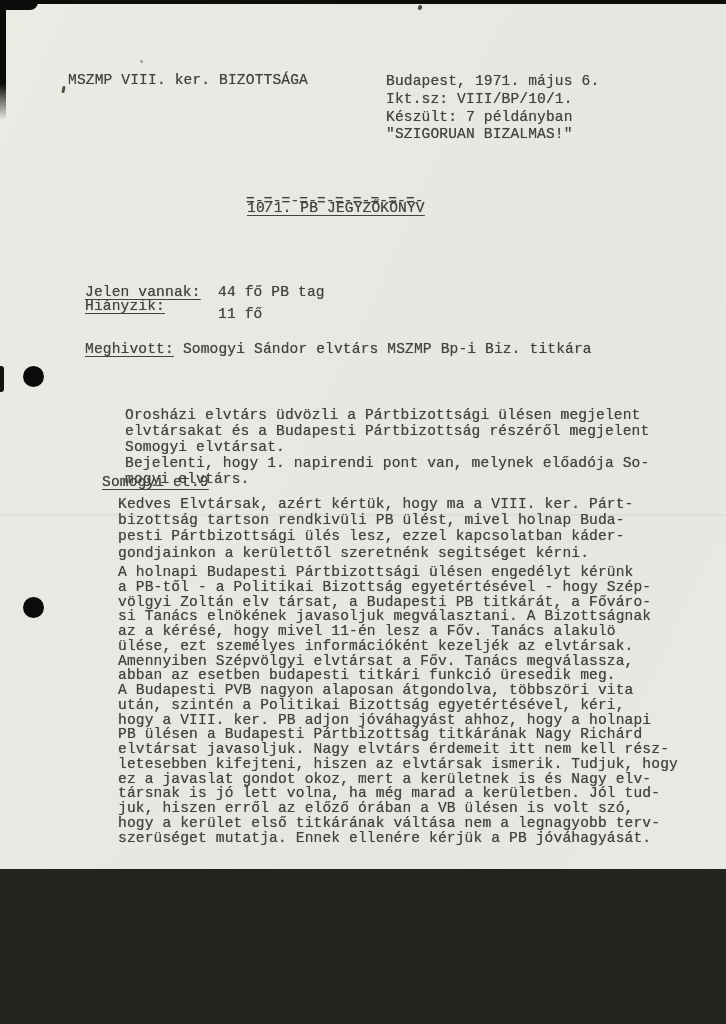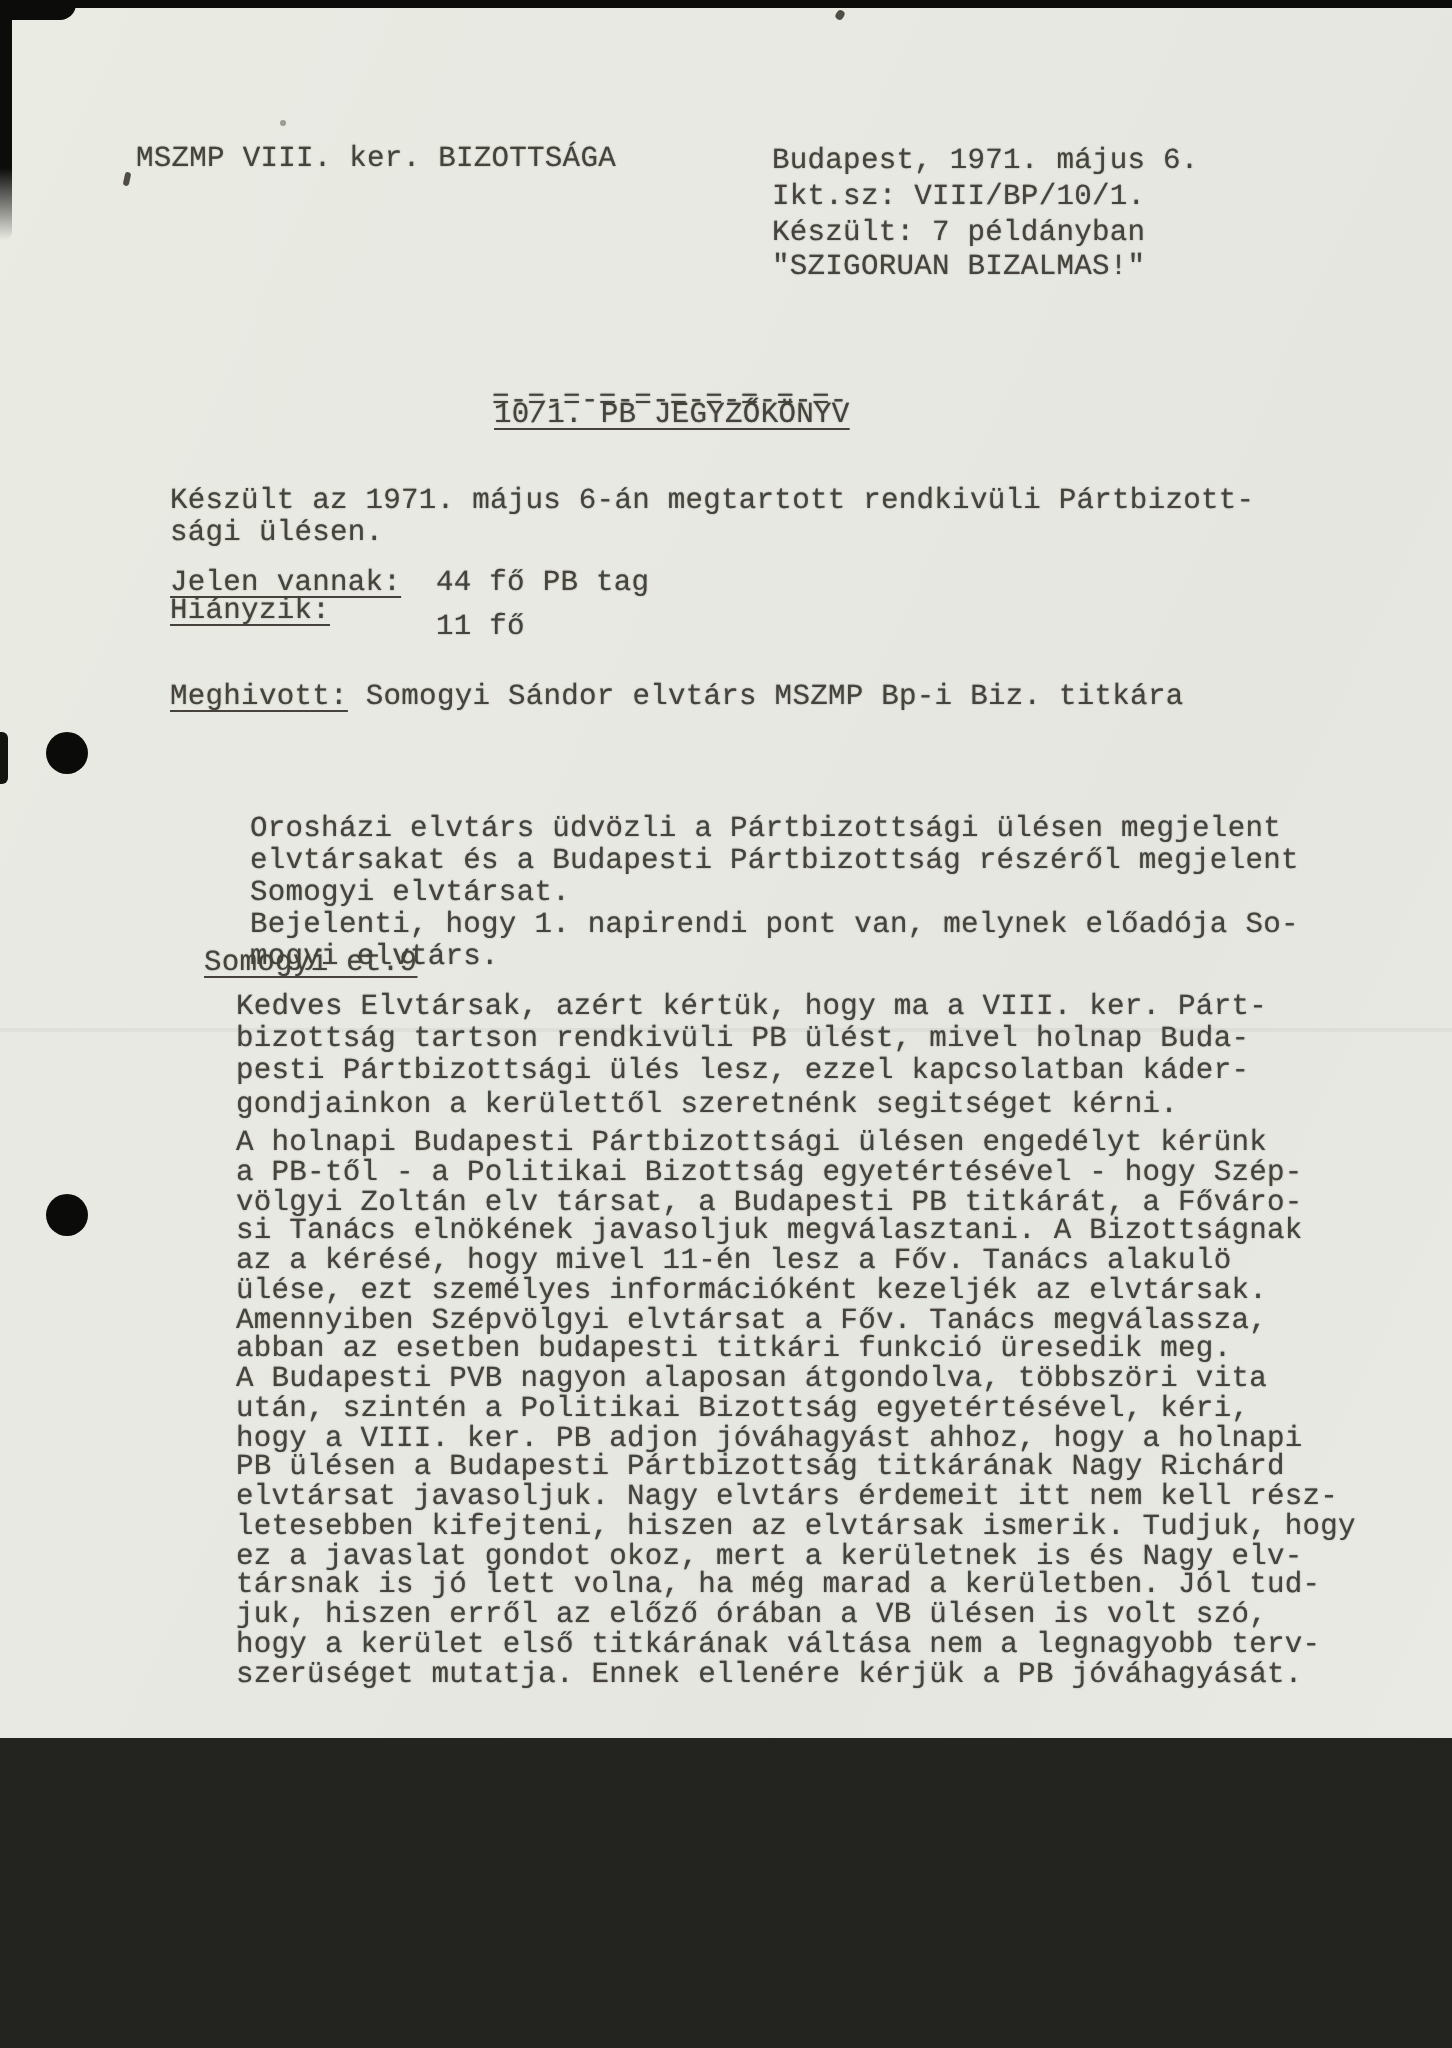--- a/index.html
+++ b/index.html
@@ -70,22 +70,20 @@
 
   <div class="tw org">MSZMP VIII. ker. BIZOTTSÁGA</div>
   <div class="tw meta"><span>Budapest, 1971. május 6.</span>
 <span>Ikt.sz: VIII/BP/10/1.</span>
 <span>Készült: 7 példányban</span>
 <span>"SZIGORUAN BIZALMAS!"</span></div>
 
   <div class="tw title u">10/1. PB JEGYZŐKÖNYV</div>
   <div class="tw title-eq">=-=-=-=-=-=-=-=-=-=-</div>
 
-  <div class="tw intro">Készült az 1971. május 6-án megtartott rendkivüli Pártbizott-
-sági ülésen.</div>
 
   <div class="tw att-label-1 u">Jelen vannak:</div>
   <div class="tw att-value-1">44 fő PB tag</div>
   <div class="tw att-label-2 u">Hiányzik:</div>
   <div class="tw att-value-2">11 fő</div>
 
   <div class="tw invited"><span class="u">Meghivott:</span><span class="val">Somogyi Sándor elvtárs MSZMP Bp-i Biz. titkára</span></div>
 
   <div class="tw opening">Orosházi elvtárs üdvözli a Pártbizottsági ülésen megjelent
 elvtársakat és a Budapesti Pártbizottság részéről megjelent

